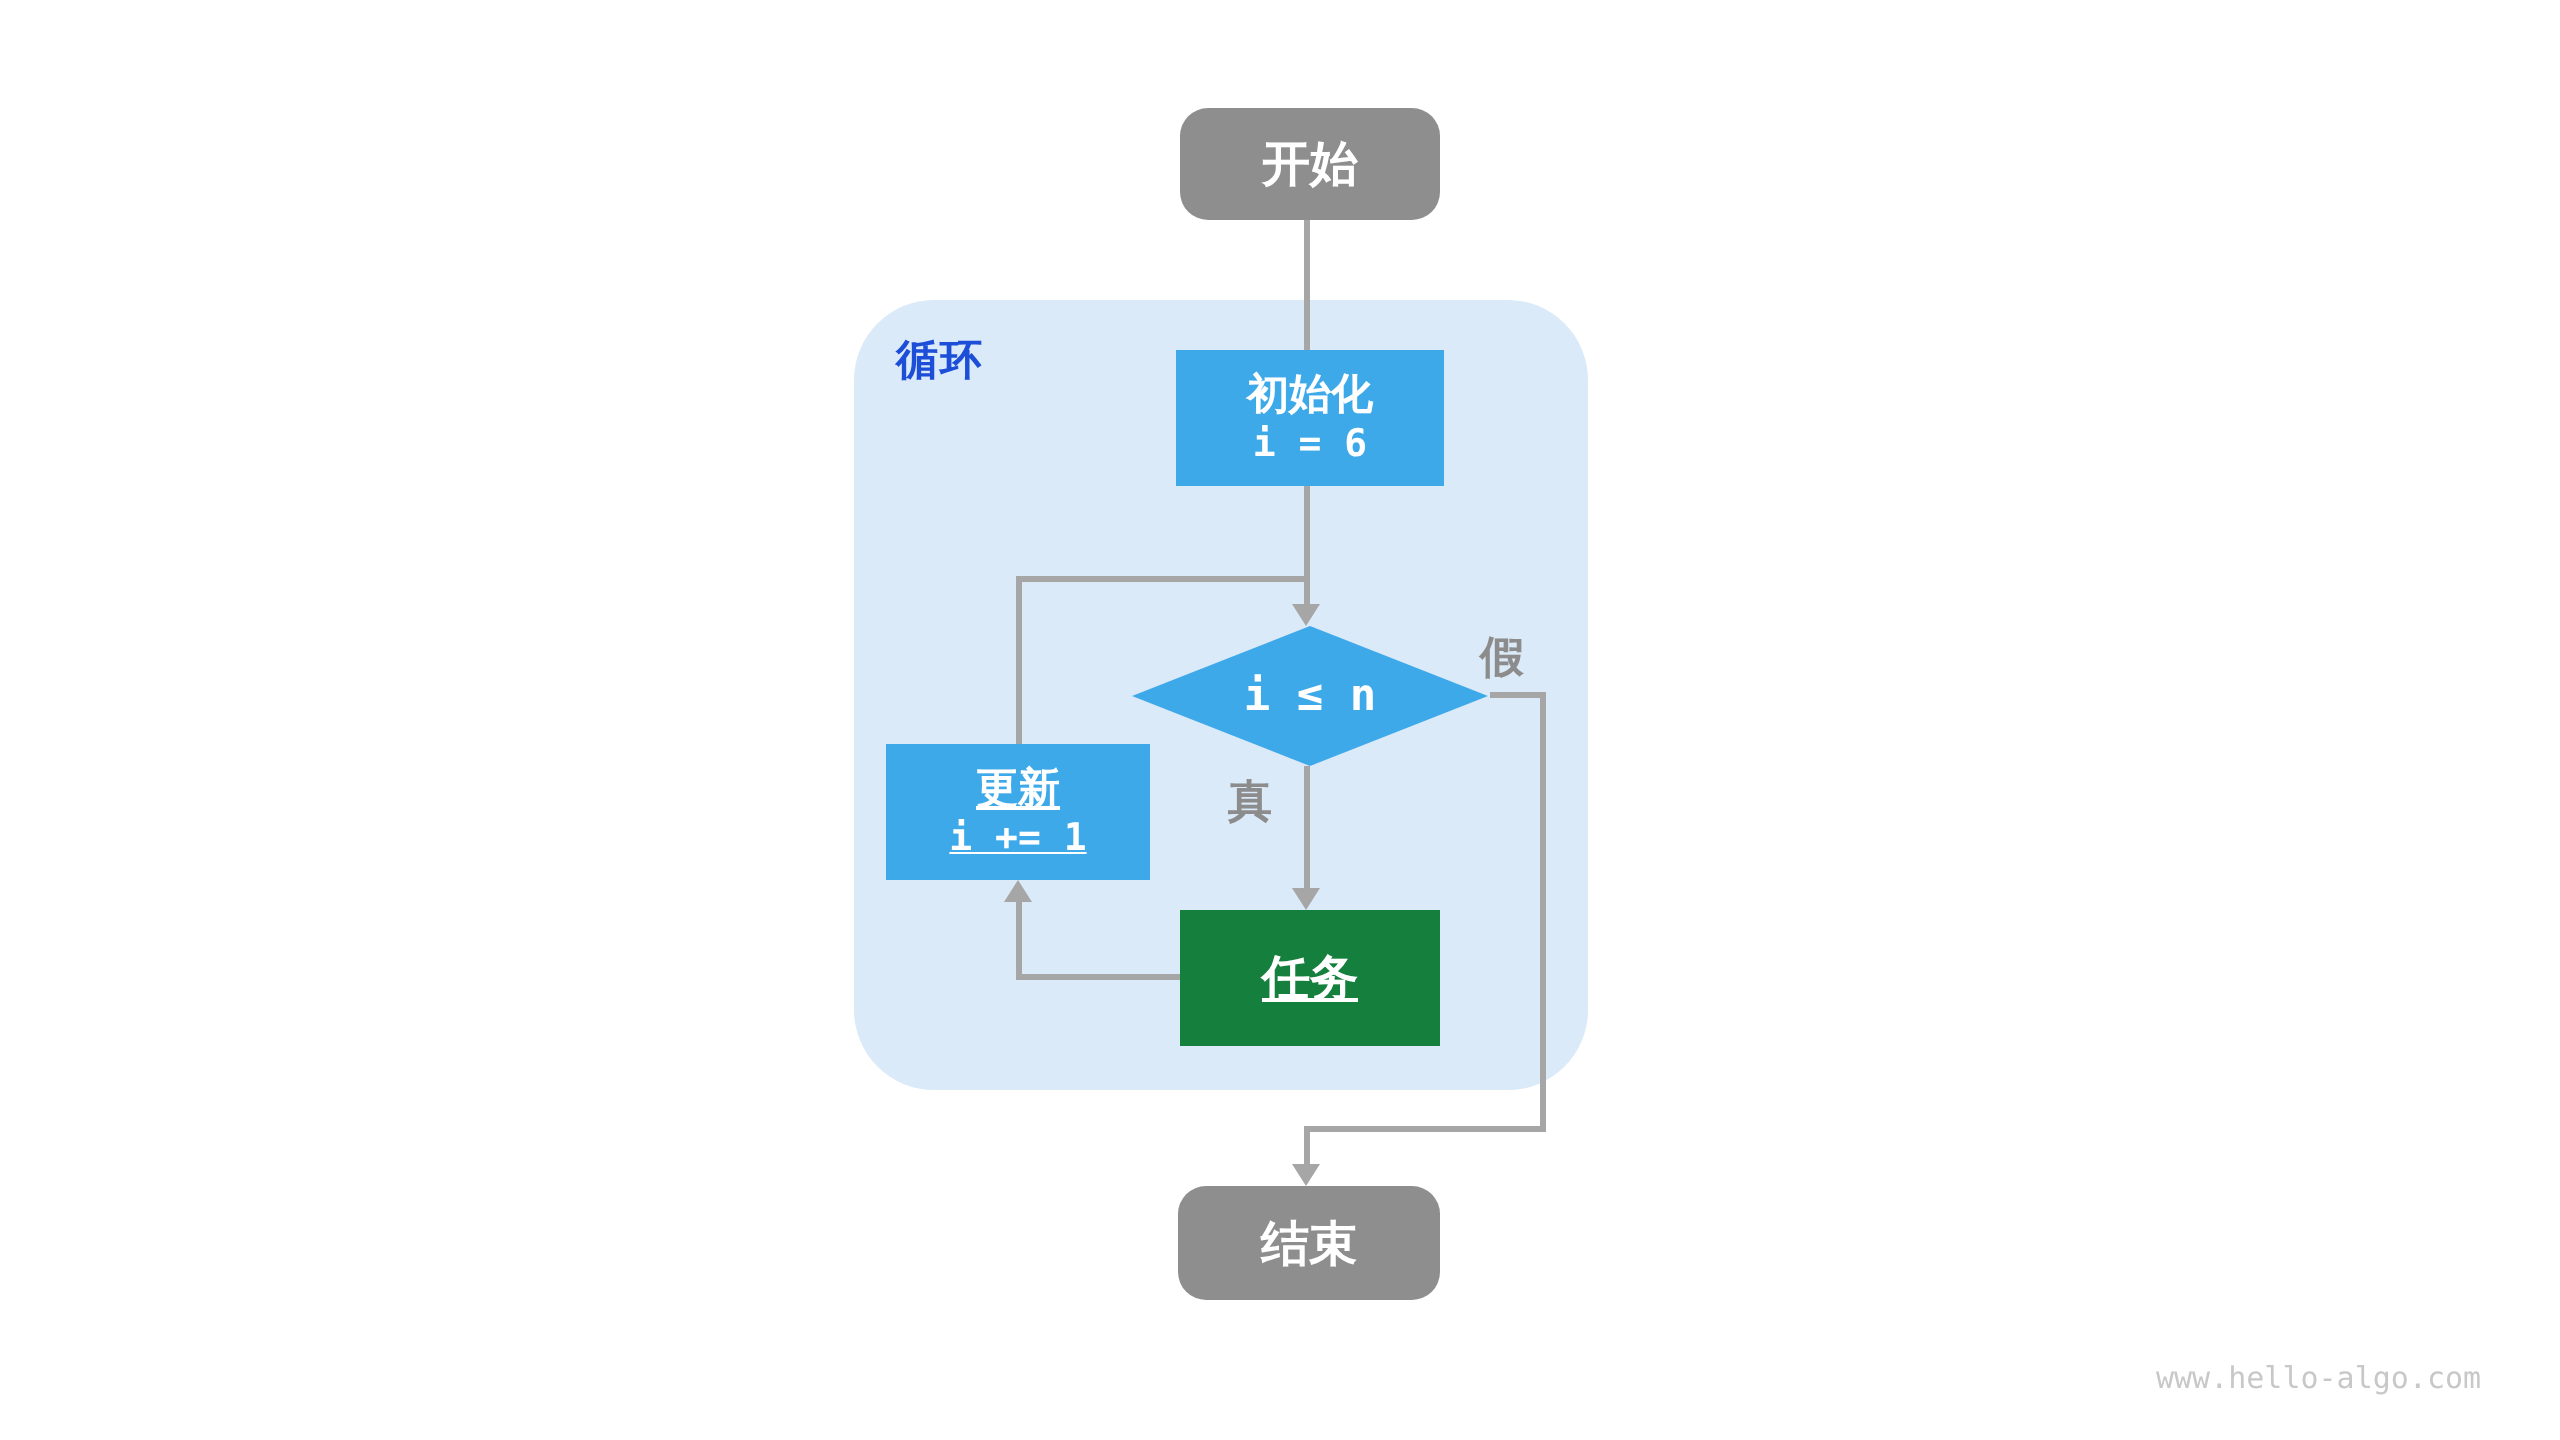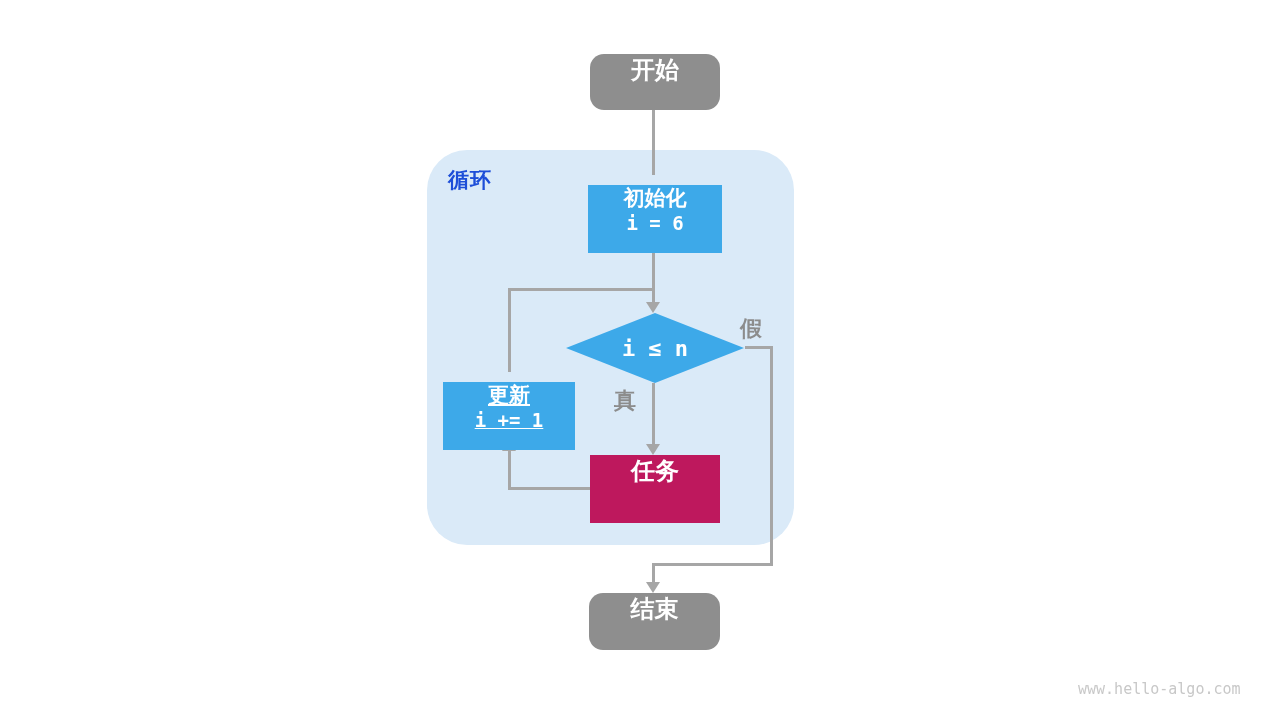--- a/index.html
+++ b/index.html
@@ -9,26 +9,26 @@
   }
   .loop-container{
     position:absolute;left:427px;top:150px;width:367px;height:395px;
     background:#daeaf8;border-radius:40px;
   }
   .loop-label{
     position:absolute;left:448px;top:166px;
     font-size:21px;font-weight:bold;color:#1d4ed8;letter-spacing:1px;
   }
   .node{
-    position:absolute;display:flex;flex-direction:column;align-items:center;justify-content:flex-start;
+    position:absolute;display:flex;flex-direction:column;align-items:center;justify-content:center;
     color:#ffffff;font-weight:bold;text-align:center;box-sizing:border-box;
   }
   .node-gray{background:#8e8e8e;border-radius:14px;}
-  .node-blue{background:#3da9e9;margin-top:10px;}
-  .node-green{background:#be185d;}
+  .node-blue{background:#3da9e9;}
+  .node-green{background:#15803d;text-decoration:underline;}
   .node-start{left:590px;top:54px;width:130px;height:56px;font-size:24px;}
   .node-init{left:588px;top:175px;width:134px;height:68px;}
   .node-update{left:443px;top:372px;width:132px;height:68px;text-decoration:underline;}
   .node-task{left:590px;top:455px;width:130px;height:68px;font-size:24px;}
   .node-end{left:589px;top:593px;width:131px;height:57px;font-size:24px;}
   .node-title{font-size:21px;line-height:1.25;}
   .node-code{
     font-family:"DejaVu Sans Mono","Liberation Mono",monospace;
     font-size:19px;line-height:1.3;font-weight:bold;
   }

